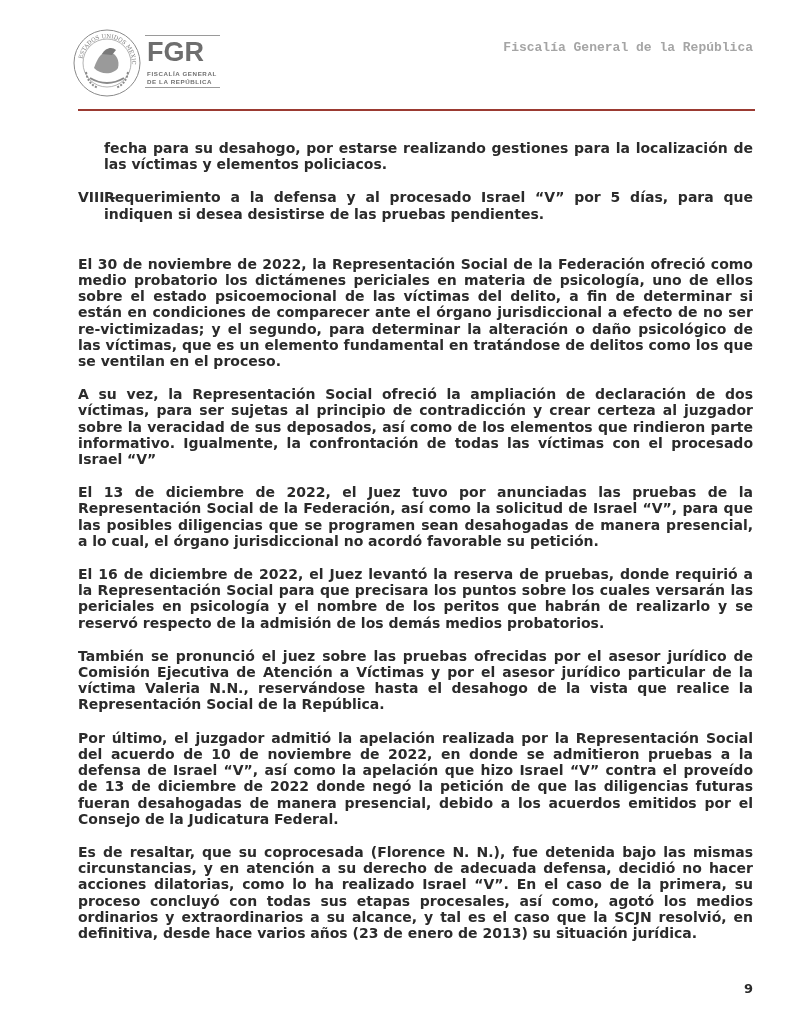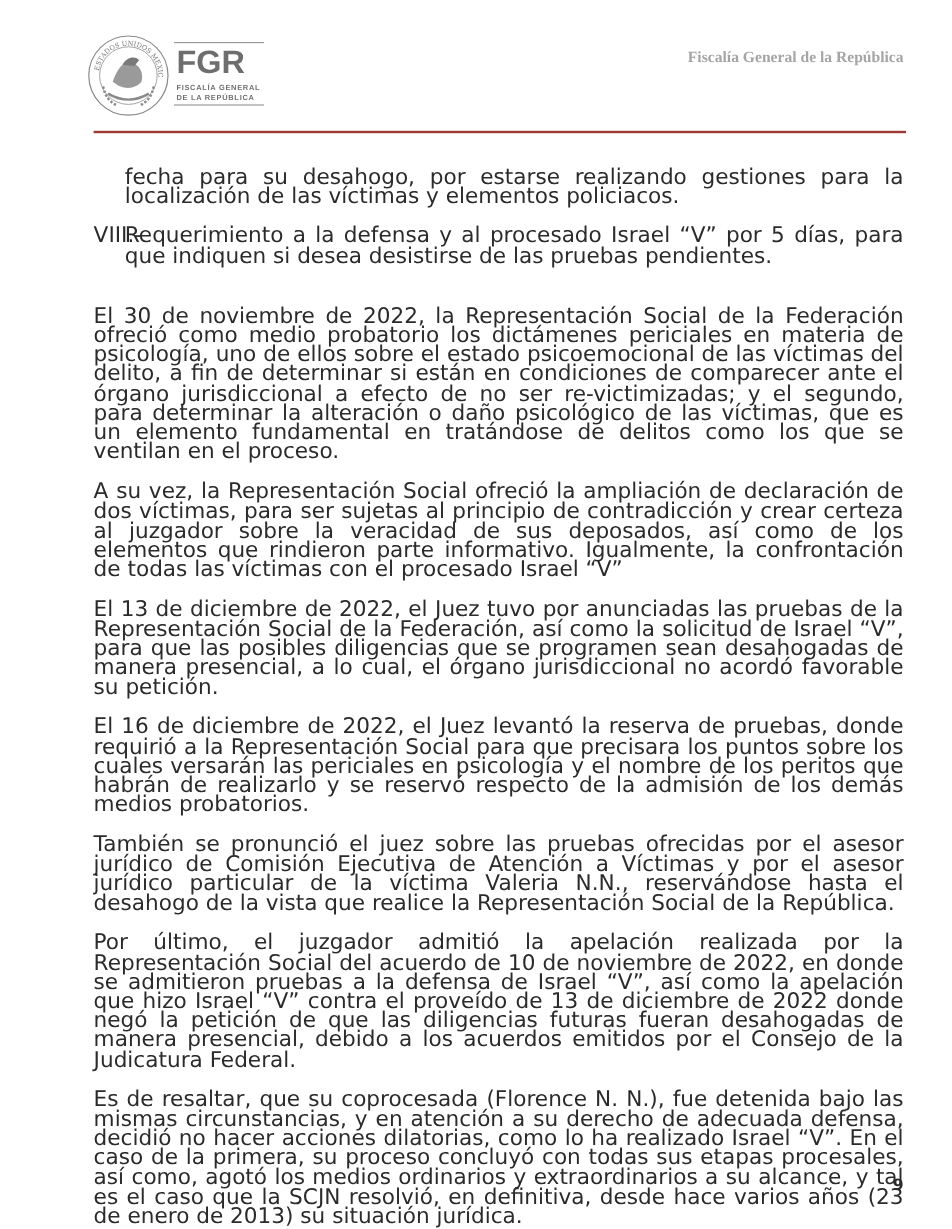--- a/index.html
+++ b/index.html
@@ -7,26 +7,26 @@
          font-family: "DejaVu Sans", sans-serif; color: #2b2b2b; }
   .header { position: absolute; left: 0; top: 0; width: 793px; height: 115px; }
   .seal { position: absolute; left: 72px; top: 28px; width: 70px; height: 70px; }
   .logo-block { position: absolute; left: 145px; top: 35px; width: 80px; }
   .logo-topline { position: absolute; left: 0; top: 0; width: 75px; height: 1px; background: #9a9a9a; }
   .logo-fgr { position: absolute; left: 2px; top: 2px; font-family: "Liberation Sans", sans-serif;
               font-weight: bold; font-size: 27px; color: #6e6e6e; letter-spacing: 0px; line-height: 30px; }
   .logo-sub { position: absolute; left: 2px; top: 35px; font-family: "Liberation Sans", sans-serif;
               font-size: 6.2px; color: #707070; letter-spacing: 0.6px; line-height: 8px; font-weight: bold; white-space: nowrap; }
   .logo-bottomline { position: absolute; left: 0; top: 52px; width: 75px; height: 1px; background: #9a9a9a; }
-  .header-title { position: absolute; right: 40px; top: 40px; font-family: Liberation Serif, serif;
+  .header-title { position: absolute; right: 40px; top: 40px; font-family: Liberation Mono, monospace;
                   font-size: 13px; font-weight: bold; color: #a5a5a5; white-space: nowrap; }
   .header-rule { position: absolute; left: 78px; top: 109px; width: 677px; height: 2px; background: #9b3a32; }
 
   .content { position: absolute; left: 78px; top: 140px; width: 675px; }
-  p { margin: 0; font-size: 18px; line-height: 16.2px; text-align: justify; }
+  p { margin: 0; font-size: 14px; line-height: 16.2px; text-align: justify; font-weight: bold; }
   .indent { padding-left: 26px; }
   .list-item { position: relative; padding-left: 26px; }
   .list-item .marker { position: absolute; left: 0; top: 0; }
   .gap { height: 17px; }
 
   .page-number { position: absolute; right: 40px; top: 981px; font-size: 13px; font-weight: bold; color: #2b2b2b; }
 </style>
 </head>
 <body>
 

